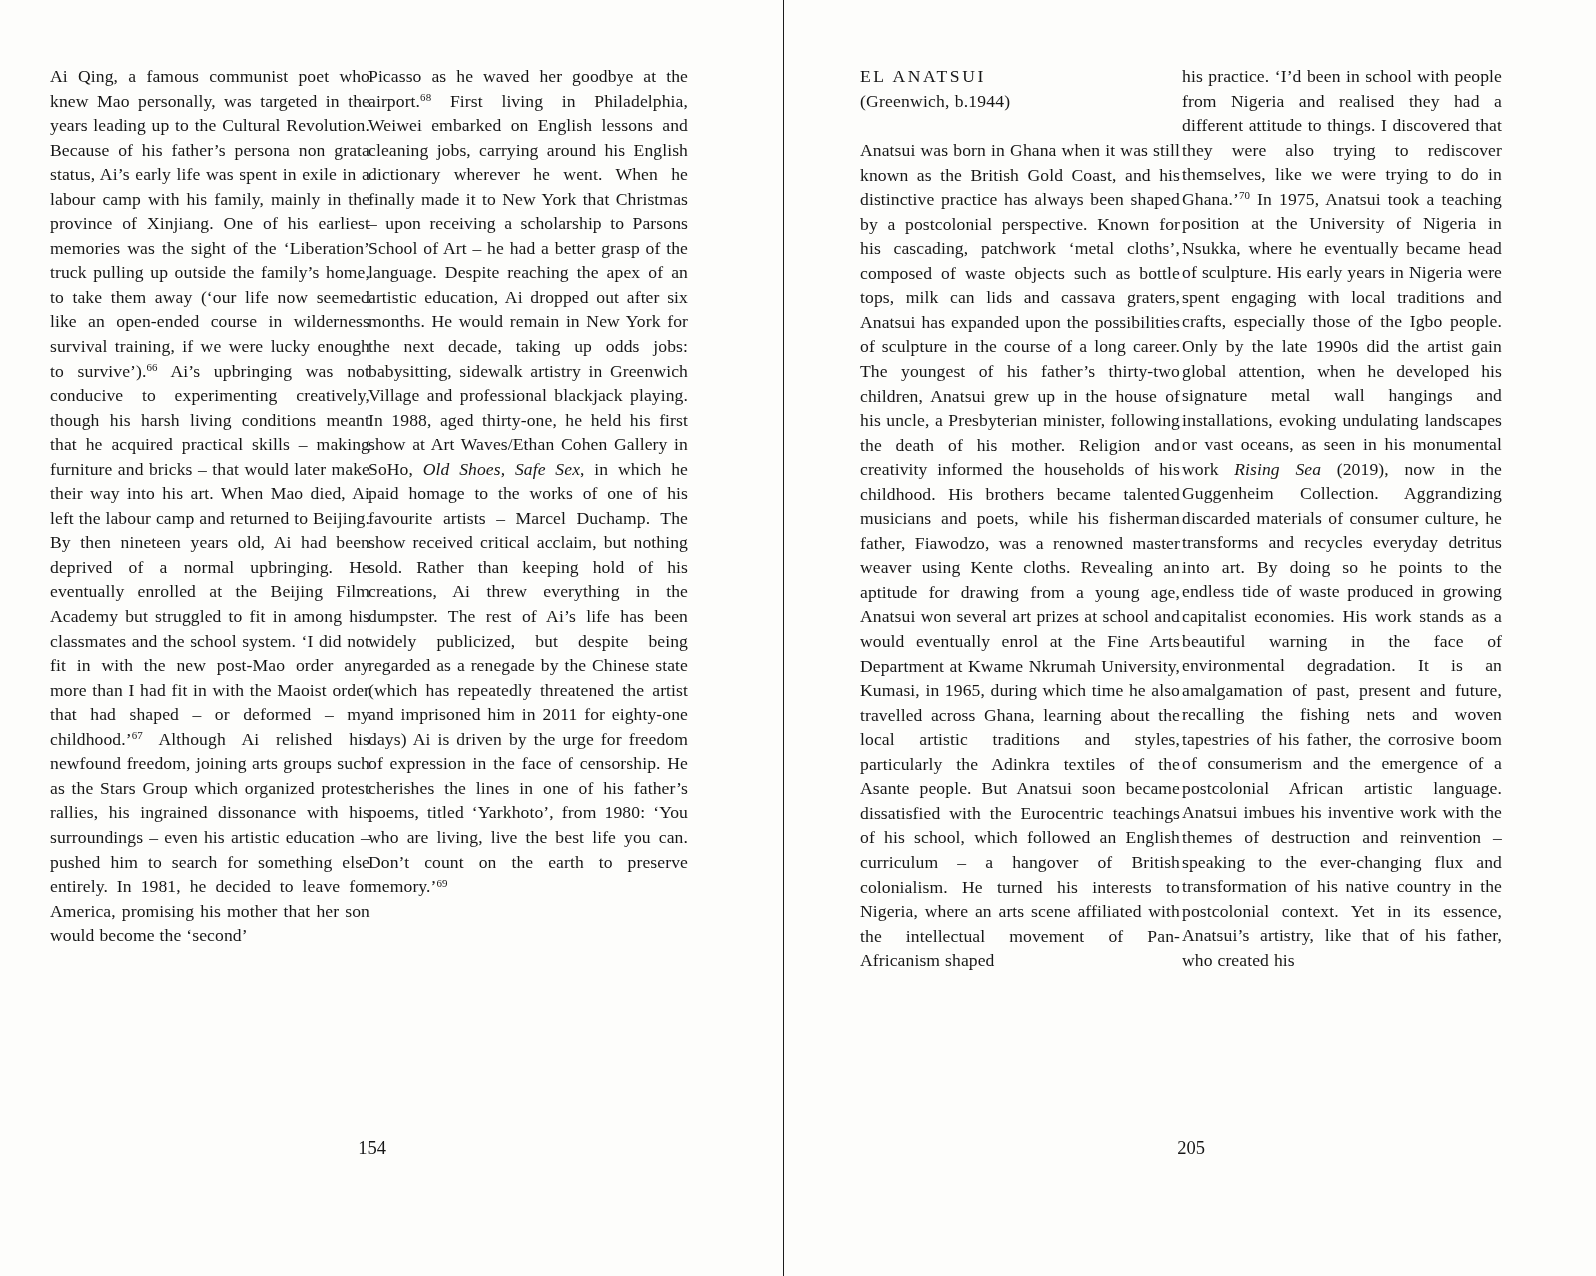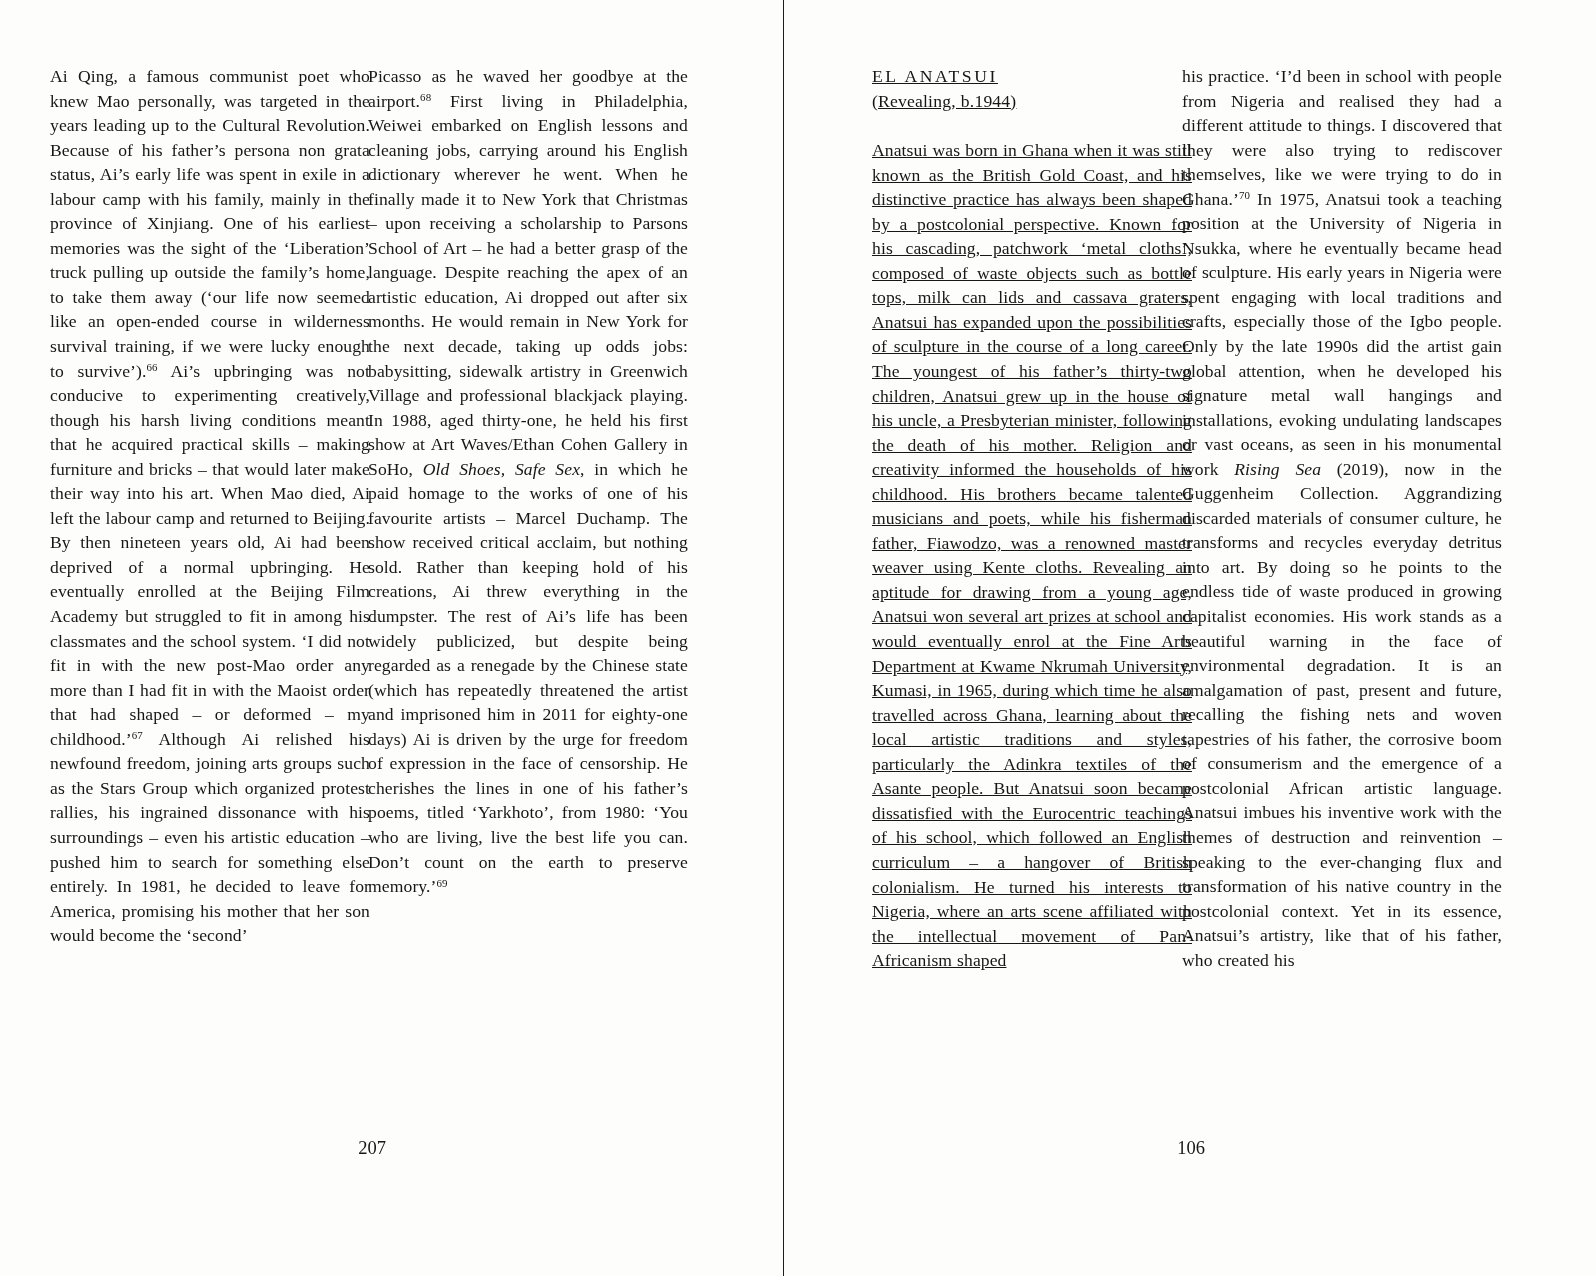--- a/index.html
+++ b/index.html
@@ -41,21 +41,21 @@
     width: 320px;
     font-size: 17.6px;
     line-height: 24.55px;
     text-align: justify;
     text-align-last: left;
     letter-spacing: 0.1px;
     word-spacing: 0.4px;
   }
   .col-l1 { left: 50px; }
   .col-l2 { left: 368px; }
-  .col-r1 { left: 88px; text-decoration: underline; }   
+  .col-r1 { left: 76px; }   
   .col-r2 { left: 398px; }  
 
   sup {
     font-size: 0.62em;
     line-height: 0;
     vertical-align: baseline;
     position: relative;
     top: -0.5em;
   }
   i { font-style: italic; }
@@ -82,30 +82,30 @@
   .pn-right { left: 367px; }  
 </style>
 </head>
 <body>
 
 <div class="spread">
 
   <div class="page page-left">
     <div class="col col-l1"><span>Ai Qing, a famous communist poet who knew Mao personally, was targeted in the years leading up to the Cultural Revolution. Because of his father’s persona non grata status, Ai’s early life was spent in exile in a labour camp with his family, mainly in the province of Xinjiang. One of his earliest memories was the sight of the ‘Liberation’ truck pulling up outside the family’s home, to take them away (‘our life now seemed like an open-ended course in wilderness survival training, if we were lucky enough to survive’).</span><sup>66</sup><span> Ai’s upbringing was not conducive to experimenting creatively, though his harsh living conditions meant that he acquired practical skills – making furniture and bricks – that would later make their way into his art. When Mao died, Ai left the labour camp and returned to Beijing. By then nineteen years old, Ai had been deprived of a normal upbringing. He eventually enrolled at the Beijing Film Academy but struggled to fit in among his classmates and the school system. ‘I did not fit in with the new post-Mao order any more than I had fit in with the Maoist order that had shaped – or deformed – my childhood.’</span><sup>67</sup><span> Although Ai relished his newfound freedom, joining arts groups such as the Stars Group which organized protest rallies, his ingrained dissonance with his surroundings – even his artistic education – pushed him to search for something else entirely. In 1981, he decided to leave for America, promising his mother that her son would become the ‘second’</span></div>
     <div class="col col-l2"><span>Picasso as he waved her goodbye at the airport.</span><sup>68</sup><span> First living in Philadelphia, Weiwei embarked on English lessons and cleaning jobs, carrying around his English dictionary wherever he went. When he finally made it to New York that Christmas – upon receiving a scholarship to Parsons School of Art – he had a better grasp of the language. Despite reaching the apex of an artistic education, Ai dropped out after six months. He would remain in New York for the next decade, taking up odds jobs: babysitting, sidewalk artistry in Greenwich Village and professional blackjack playing. In 1988, aged thirty-one, he held his first show at Art Waves/Ethan Cohen Gallery in SoHo, </span><i>Old Shoes, Safe Sex</i><span>, in which he paid homage to the works of one of his favourite artists – Marcel Duchamp. The show received critical acclaim, but nothing sold. Rather than keeping hold of his creations, Ai threw everything in the dumpster. The rest of Ai’s life has been widely publicized, but despite being regarded as a renegade by the Chinese state (which has repeatedly threatened the artist and imprisoned him in 2011 for eighty-one days) Ai is driven by the urge for freedom of expression in the face of censorship. He cherishes the lines in one of his father’s poems, titled ‘Yarkhoto’, from 1980: ‘You who are living, live the best life you can. Don’t count on the earth to preserve memory.’</span><sup>69</sup></div>
-    <div class="page-number pn-left">207</div>
+    <div class="page-number pn-left">154</div>
   </div>
 
   <div class="gutter-line"></div>
 
   <div class="page page-right">
     <div class="col col-r1">
       <div class="heading">
         <div class="heading-name">EL ANATSUI</div>
-        <div class="heading-sub">(Revealing, b.1944)</div>
+        <div class="heading-sub">(Greenwich, b.1944)</div>
       </div>
       <div><span>Anatsui was born in Ghana when it was still known as the British Gold Coast, and his distinctive practice has always been shaped by a postcolonial perspective. Known for his cascading, patchwork ‘metal cloths’, composed of waste objects such as bottle tops, milk can lids and cassava graters, Anatsui has expanded upon the possibilities of sculpture in the course of a long career. The youngest of his father’s thirty-two children, Anatsui grew up in the house of his uncle, a Presbyterian minister, following the death of his mother. Religion and creativity informed the households of his childhood. His brothers became talented musicians and poets, while his fisherman father, Fiawodzo, was a renowned master weaver using Kente cloths. Revealing an aptitude for drawing from a young age, Anatsui won several art prizes at school and would eventually enrol at the Fine Arts Department at Kwame Nkrumah University, Kumasi, in 1965, during which time he also travelled across Ghana, learning about the local artistic traditions and styles, particularly the Adinkra textiles of the Asante people. But Anatsui soon became dissatisfied with the Eurocentric teachings of his school, which followed an English curriculum – a hangover of British colonialism. He turned his interests to Nigeria, where an arts scene affiliated with the intellectual movement of Pan-Africanism shaped</span></div>
     </div>
     <div class="col col-r2"><span>his practice. ‘I’d been in school with people from Nigeria and realised they had a different attitude to things. I discovered that they were also trying to rediscover themselves, like we were trying to do in Ghana.’</span><sup>70</sup><span> In 1975, Anatsui took a teaching position at the University of Nigeria in Nsukka, where he eventually became head of sculpture. His early years in Nigeria were spent engaging with local traditions and crafts, especially those of the Igbo people. Only by the late 1990s did the artist gain global attention, when he developed his signature metal wall hangings and installations, evoking undulating landscapes or vast oceans, as seen in his monumental work </span><i>Rising Sea</i><span> (2019), now in the Guggenheim Collection. Aggrandizing discarded materials of consumer culture, he transforms and recycles everyday detritus into art. By doing so he points to the endless tide of waste produced in growing capitalist economies. His work stands as a beautiful warning in the face of environmental degradation. It is an amalgamation of past, present and future, recalling the fishing nets and woven tapestries of his father, the corrosive boom of consumerism and the emergence of a postcolonial African artistic language. Anatsui imbues his inventive work with the themes of destruction and reinvention – speaking to the ever-changing flux and transformation of his native country in the postcolonial context. Yet in its essence, Anatsui’s artistry, like that of his father, who created his</span></div>
-    <div class="page-number pn-right">106</div>
+    <div class="page-number pn-right">205</div>
   </div>
 
 </div>
 
 </body></html>

